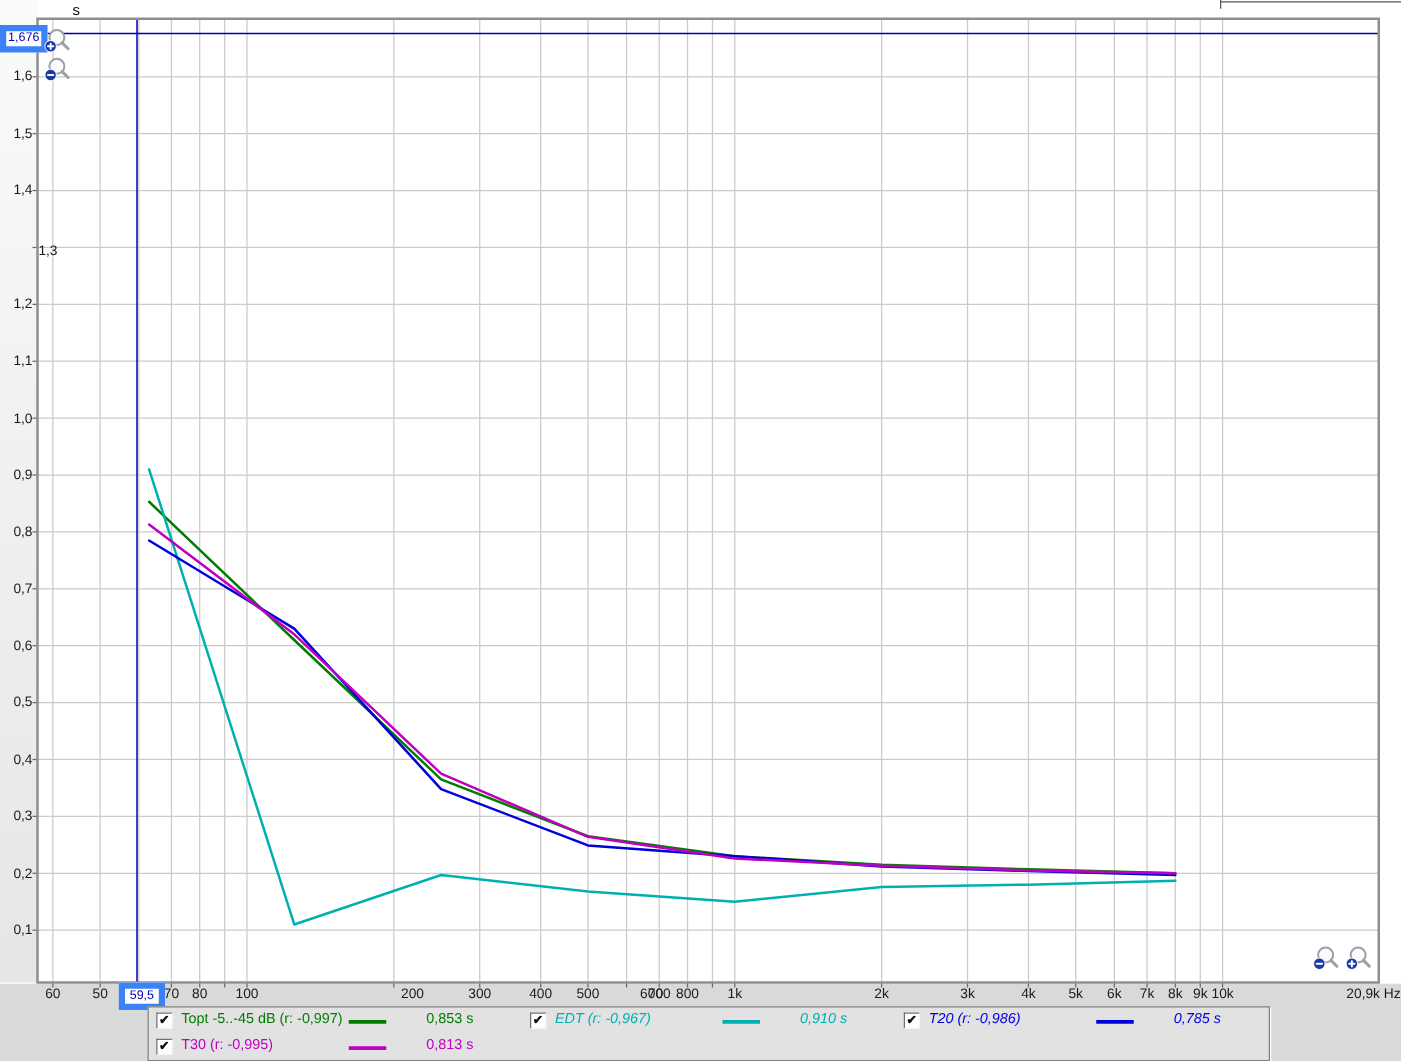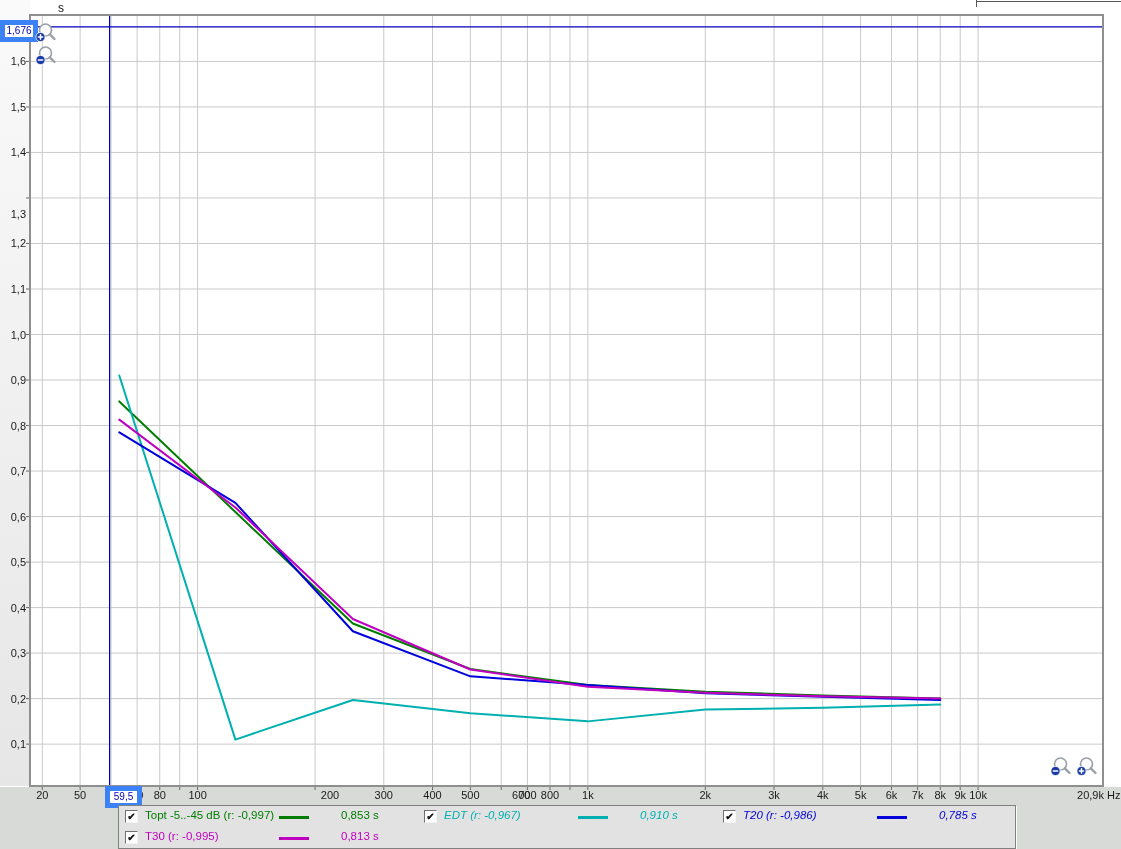--- a/index.html
+++ b/index.html
@@ -146,27 +146,27 @@
       <span class="y-tick-label" style="top: 647.1px;">0,3</span>
       <span class="y-tick-label" style="top: 601.587px;">0,4</span>
       <span class="y-tick-label" style="top: 556.073px;">0,5</span>
       <span class="y-tick-label" style="top: 510.56px;">0,6</span>
       <span class="y-tick-label" style="top: 465.046px;">0,7</span>
       <span class="y-tick-label" style="top: 419.532px;">0,8</span>
       <span class="y-tick-label" style="top: 374.019px;">0,9</span>
       <span class="y-tick-label" style="top: 328.505px;">1,0</span>
       <span class="y-tick-label" style="top: 282.992px;">1,1</span>
       <span class="y-tick-label" style="top: 237.478px;">1,2</span>
-      <span class="y-tick-label" style="top: 208px;">1,3</span>
+      <span class="y-tick-label" style="top: 195px; margin-left: 20px;">1,3</span>
       <span class="y-tick-label" style="top: 146.451px;">1,4</span>
       <span class="y-tick-label" style="top: 100.937px;">1,5</span>
       <span class="y-tick-label" style="top: 55.4238px;">1,6</span>
     </div>
   <div id="x-labels">
-      <span class="x-tick-label" style="left: 42.2992px; transform: translateX(-50%);">20</span>
+      <span class="x-tick-label" style="left: 42.2992px; transform: translateX(-50%);">60</span>
       <span class="x-tick-label" style="left: 80.1171px; transform: translateX(-50%);">50</span>
       <span class="x-tick-label" style="left: 137.142px; transform: translateX(-50%);">70</span>
       <span class="x-tick-label" style="left: 159.773px; transform: translateX(-50%);">80</span>
       <span class="x-tick-label" style="left: 197.591px; transform: translateX(-50%);">100</span>
       <span class="x-tick-label" style="left: 330px; transform: translateX(-50%);">200</span>
       <span class="x-tick-label" style="left: 383.781px; transform: translateX(-50%);">300</span>
       <span class="x-tick-label" style="left: 432.537px; transform: translateX(-50%);">400</span>
       <span class="x-tick-label" style="left: 470.355px; transform: translateX(-50%);">500</span>
       <span class="x-tick-label" style="left: 501.255px; transform: translateX(-50%); padding-left: 40px;">600</span>
       <span class="x-tick-label" style="left: 527.38px; transform: translateX(-50%);">700</span>
@@ -179,21 +179,21 @@
       <span class="x-tick-label" style="left: 891.493px; transform: translateX(-50%);">6k</span>
       <span class="x-tick-label" style="left: 917.618px; transform: translateX(-50%);">7k</span>
       <span class="x-tick-label" style="left: 940.249px; transform: translateX(-50%);">8k</span>
       <span class="x-tick-label" style="left: 960.21px; transform: translateX(-50%);">9k</span>
       <span class="x-tick-label" style="left: 978.067px; transform: translateX(-50%);">10k</span>
       <span class="x-tick-label" style="left: 1104px; transform: translateX(-100%);">20,9k</span>
     </div>
   <span id="unit-hz">Hz</span>
 
   <div id="cursor-y-box" class="cursor-box" style="top: 19.8335px;">1,676</div>
-  <div id="cursor-x-box" class="cursor-box" style="left: 105px; top: 786px;">59,5</div>
+  <div id="cursor-x-box" class="cursor-box" style="left: 95px; top: 786px;">59,5</div>
 
   <svg class="magnifier" style="left:35px;top:21px" viewBox="0 0 24 24">
     <circle class="lens" cx="10.5" cy="9" r="6"></circle>
     <line class="handle" x1="14.8" y1="13.3" x2="19.5" y2="18"></line>
     <circle class="badge" cx="5.5" cy="16" r="4.6"></circle>
     <line class="sym" x1="3.4" y1="16" x2="7.6" y2="16"></line>
     <line class="sym" x1="5.5" y1="13.9" x2="5.5" y2="18.1"></line>
   </svg>
   <svg class="magnifier" style="left:35px;top:44px" viewBox="0 0 24 24">
     <circle class="lens" cx="10.5" cy="9" r="6"></circle>

